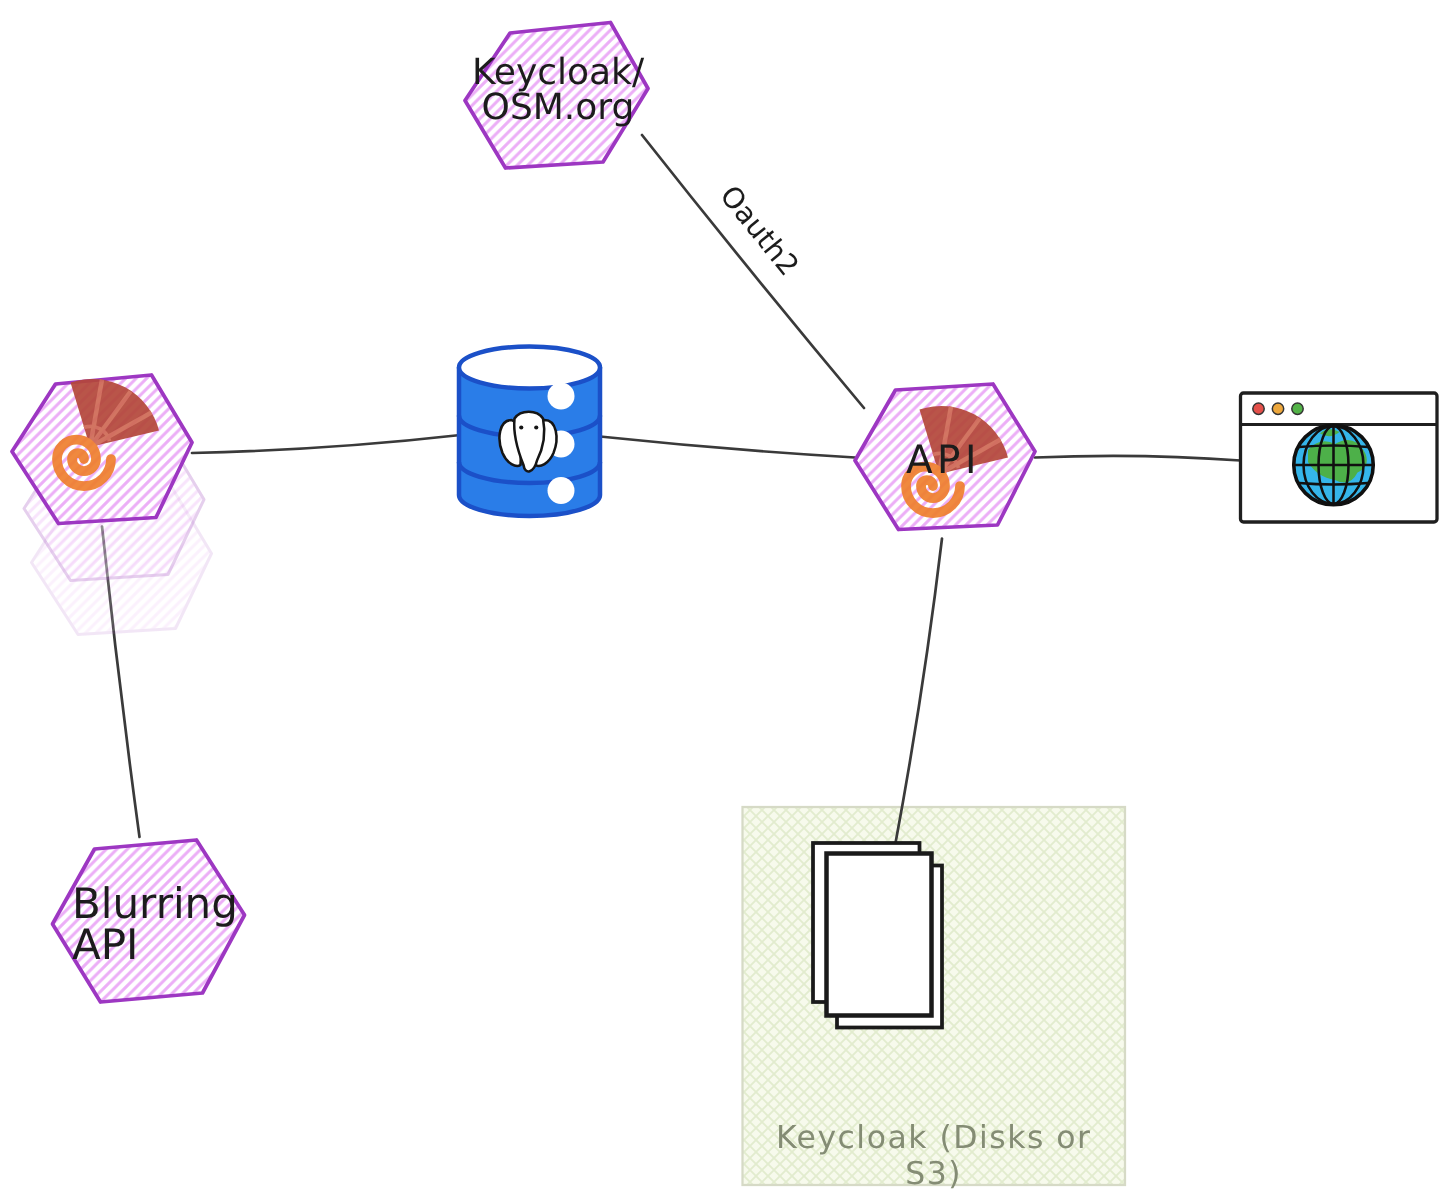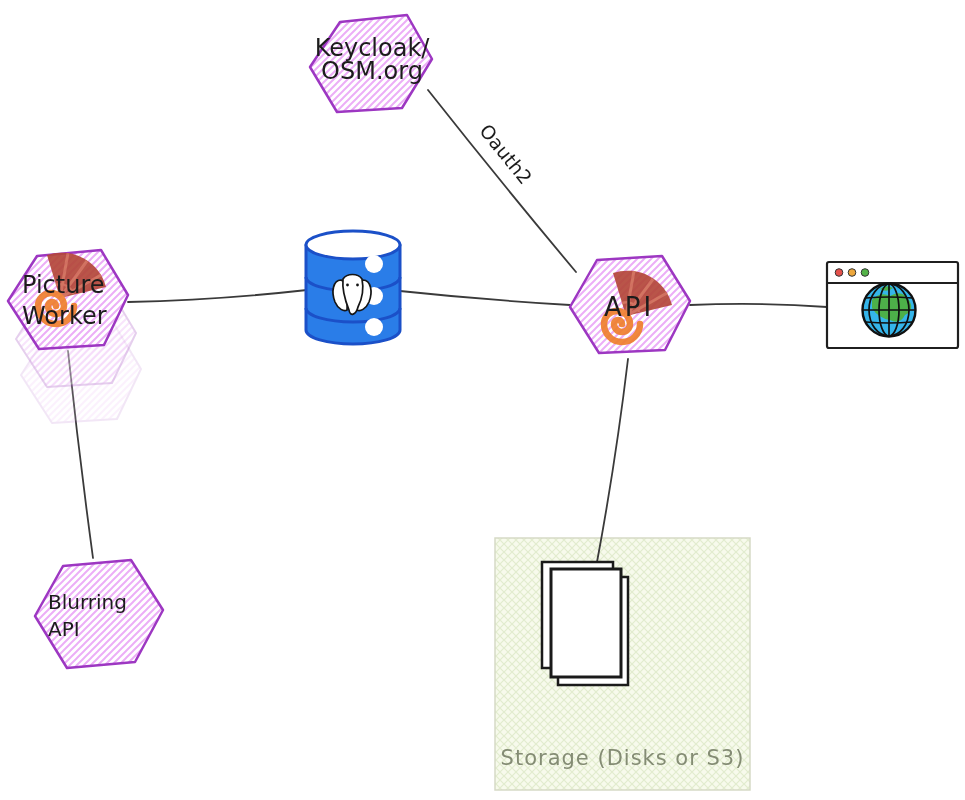--- a/index.html
+++ b/index.html
@@ -9,21 +9,21 @@
   }
   .canvas svg.scene{position:absolute;left:0;top:0;}
   .label{
     position:absolute;color:#1c1c1c;white-space:pre-line;
     font-family:"DejaVu Sans", sans-serif;
   }
   .lbl-keycloak{left:311px;top:37px;width:122px;text-align:center;font-size:24px;line-height:23px;}
   .lbl-oauth{left:506px;top:154px;font-size:19px;transform:translate(-50%,-50%) rotate(51deg);white-space:nowrap;}
   .lbl-pw{left:22px;top:270px;width:110px;text-align:left;font-size:24px;line-height:31px;}
   .lbl-api{left:579px;top:292px;width:100px;text-align:center;font-size:26px;letter-spacing:3px;}
-  .lbl-blur{left:48px;top:589px;text-align:left;font-size:20px;line-height:27px;}
+  .lbl-blur{left:48px;top:589px;text-align:left;font-size:28px;line-height:27px;}
   .lbl-storage{left:495px;top:746px;width:255px;text-align:center;font-size:21px;color:#848c74;letter-spacing:1px;}
 </style>
 </head>
 <body>
 
 <div class="canvas">
 
 <svg class="scene" width="965" height="800" viewBox="0 0 965 800">
   <defs>
     <pattern id="hatch" width="7" height="7" patternUnits="userSpaceOnUse">
@@ -131,20 +131,18 @@
   <g fill="#ffffff" stroke="#1a1a1a">
     <rect x="542" y="562" width="71" height="106" stroke-width="2.5"></rect>
     <rect x="558" y="577" width="70" height="108" stroke-width="2.5"></rect>
     <rect x="551" y="569" width="70" height="108" stroke-width="3"></rect>
   </g>
 </svg>
 
 <div class="label lbl-keycloak">Keycloak/
 OSM.org</div>
 <div class="label lbl-oauth">Oauth2</div>
-<div class="label lbl-pw">Picture
-Worker</div>
 <div class="label lbl-api">API</div>
 <div class="label lbl-blur">Blurring
 API</div>
-<div class="label lbl-storage">Storage (Disks or S3)</div>
+<div class="label lbl-storage">Keycloak (Disks or S3)</div>
 
 </div>
 
 </body></html>

